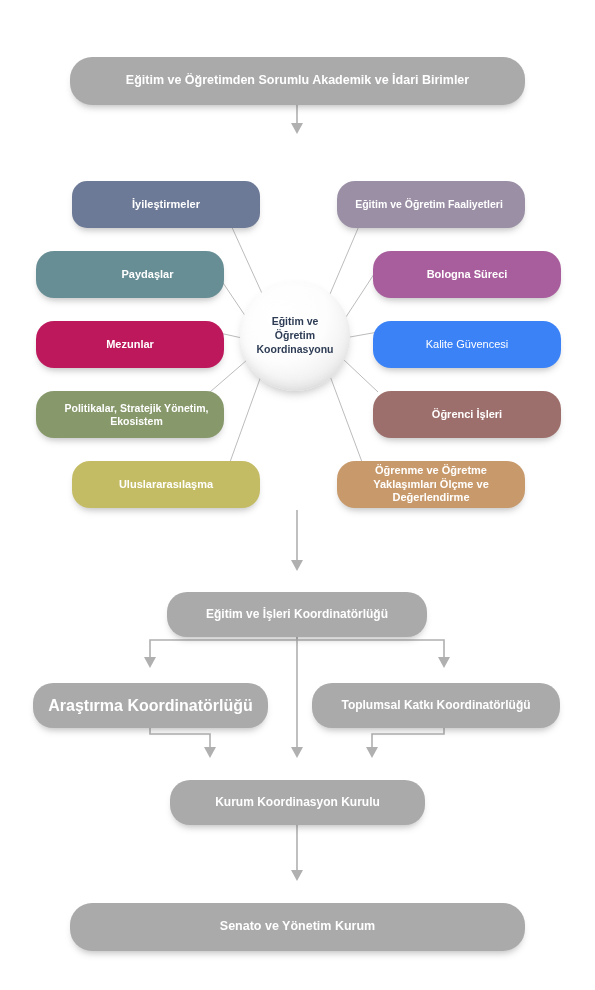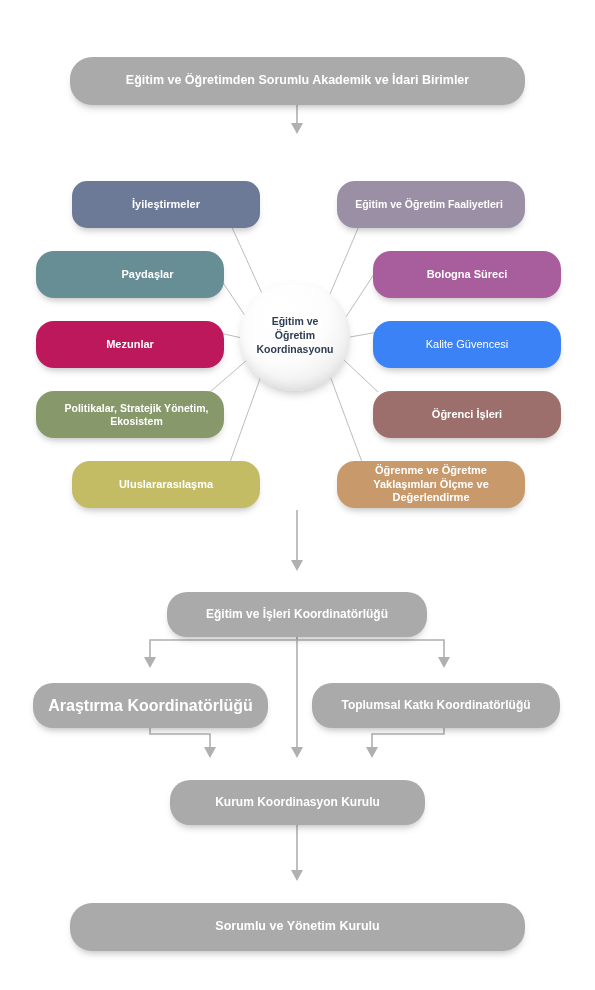--- a/index.html
+++ b/index.html
@@ -204,16 +204,16 @@
 
   <div class="node grey small" style="left:312px; top:668px; width:248px; height:45px; font-size:12px;">
     <span class="lbl">Toplumsal Katkı Koordinatörlüğü</span>
   </div>
 
   <div class="node grey small" style="left:170px; top:765px; width:255px; height:45px; font-size:12px;">
     <span class="lbl">Kurum Koordinasyon Kurulu</span>
   </div>
 
   <div class="node grey" style="left:70px; top:888px; width:455px; height:48px; font-size:12.5px;">
-    <span class="lbl">Sorumlu ve Yönetim Kurulu</span>
+    <span class="lbl">Senato ve Yönetim Kurum</span>
   </div>
 
 </div>
 
 </body></html>

